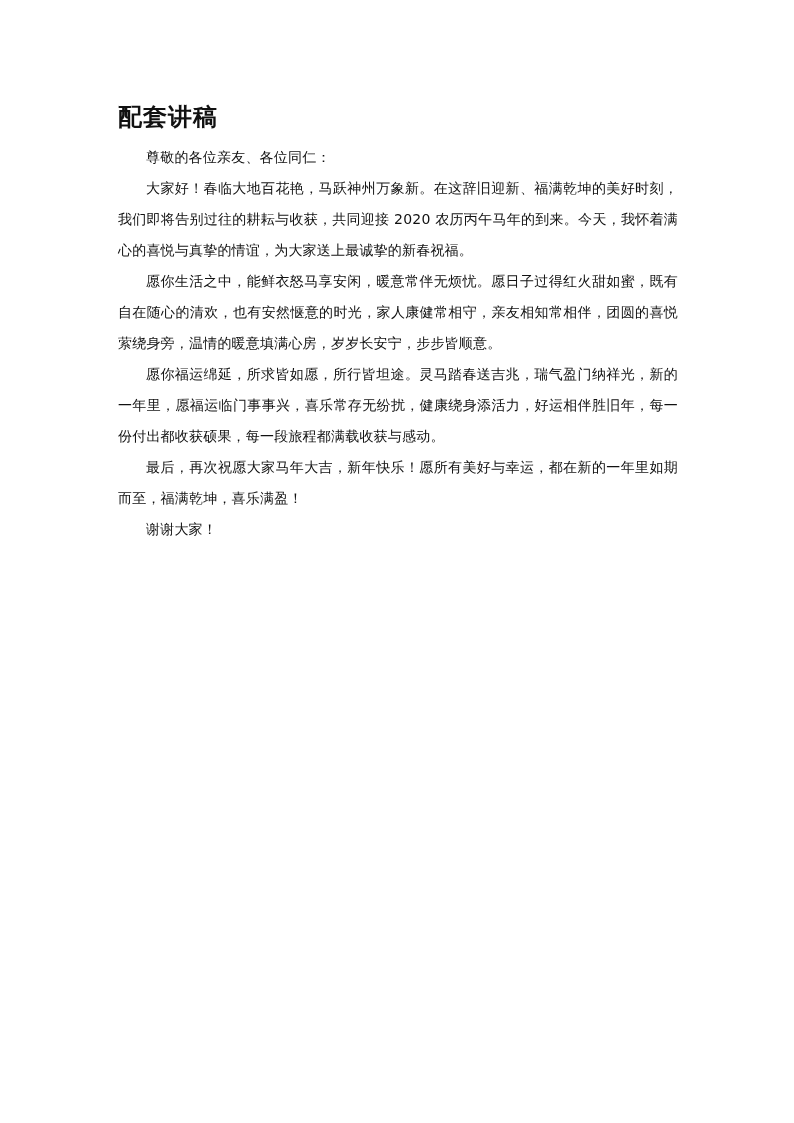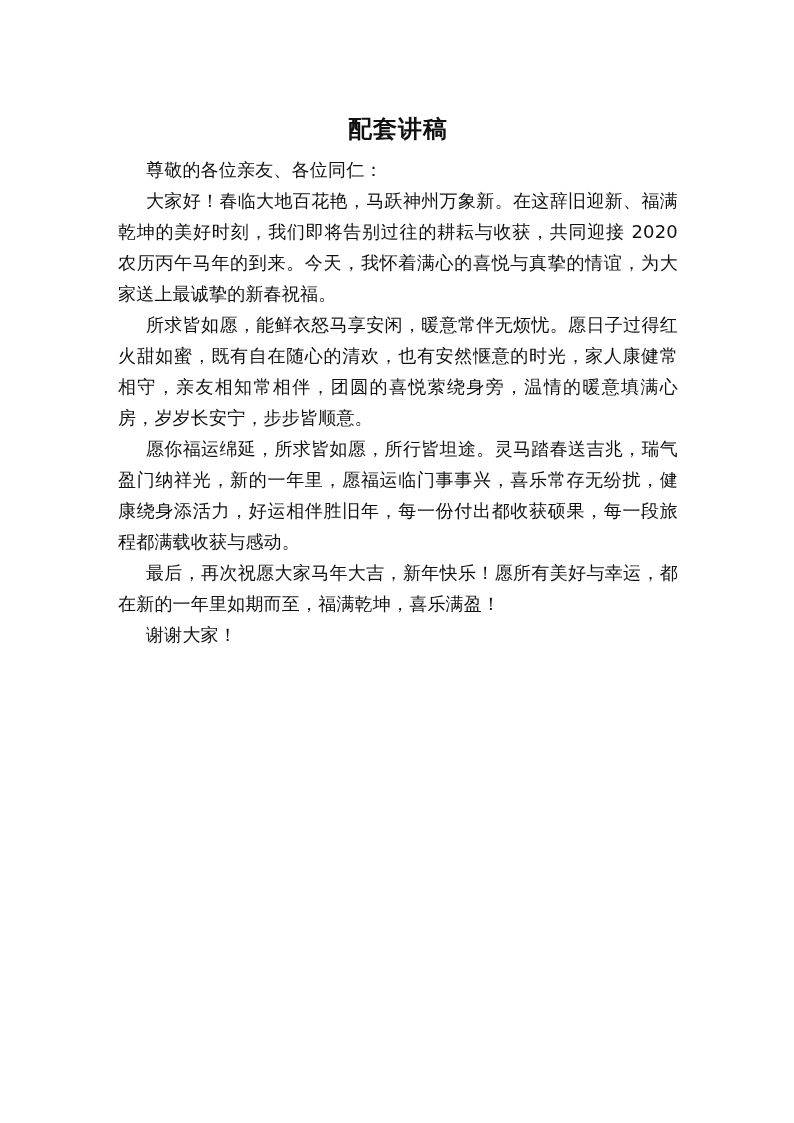--- a/index.html
+++ b/index.html
@@ -1,27 +1,27 @@
 <!DOCTYPE html>
 <html><head>
 <meta charset="utf-8">
 <style>
   html, body { margin: 0; padding: 0; background: #ffffff; }
   body { width: 794px; height: 1123px; position: relative; overflow: hidden;
          font-family: "DejaVu Sans", "Liberation Sans", sans-serif; color: #111; }
   .page { position: absolute; left: 118px; top: 100px; width: 560px; }
-  .title { text-align: center; font-size: 24px; font-weight: bold; margin: 12px 0 8px 0;
+  .title { font-size: 24px; font-weight: bold; margin: 0 0 8px 0;
            height: 34px; line-height: 34px; letter-spacing: 1px; }
-  .p { font-size: 18px; line-height: 31px; margin: 0; text-indent: 28px;
+  .p { font-size: 14px; line-height: 31px; margin: 0; text-indent: 28px;
        text-align: justify; letter-spacing: 0.2px; }
 </style>
 </head>
 <body>
 
 <div class="page">
   <h1 class="title">配套讲稿</h1>
   <p class="p">尊敬的各位亲友、各位同仁：</p>
   <p class="p">大家好！春临大地百花艳，马跃神州万象新。在这辞旧迎新、福满乾坤的美好时刻，我们即将告别过往的耕耘与收获，共同迎接 2020 农历丙午马年的到来。今天，我怀着满心的喜悦与真挚的情谊，为大家送上最诚挚的新春祝福。</p>
-  <p class="p">所求皆如愿，能鲜衣怒马享安闲，暖意常伴无烦忧。愿日子过得红火甜如蜜，既有自在随心的清欢，也有安然惬意的时光，家人康健常相守，亲友相知常相伴，团圆的喜悦萦绕身旁，温情的暖意填满心房，岁岁长安宁，步步皆顺意。</p>
+  <p class="p">愿你生活之中，能鲜衣怒马享安闲，暖意常伴无烦忧。愿日子过得红火甜如蜜，既有自在随心的清欢，也有安然惬意的时光，家人康健常相守，亲友相知常相伴，团圆的喜悦萦绕身旁，温情的暖意填满心房，岁岁长安宁，步步皆顺意。</p>
   <p class="p">愿你福运绵延，所求皆如愿，所行皆坦途。灵马踏春送吉兆，瑞气盈门纳祥光，新的一年里，愿福运临门事事兴，喜乐常存无纷扰，健康绕身添活力，好运相伴胜旧年，每一份付出都收获硕果，每一段旅程都满载收获与感动。</p>
   <p class="p">最后，再次祝愿大家马年大吉，新年快乐！愿所有美好与幸运，都在新的一年里如期而至，福满乾坤，喜乐满盈！</p>
   <p class="p">谢谢大家！</p>
 </div>
 
 </body></html>

